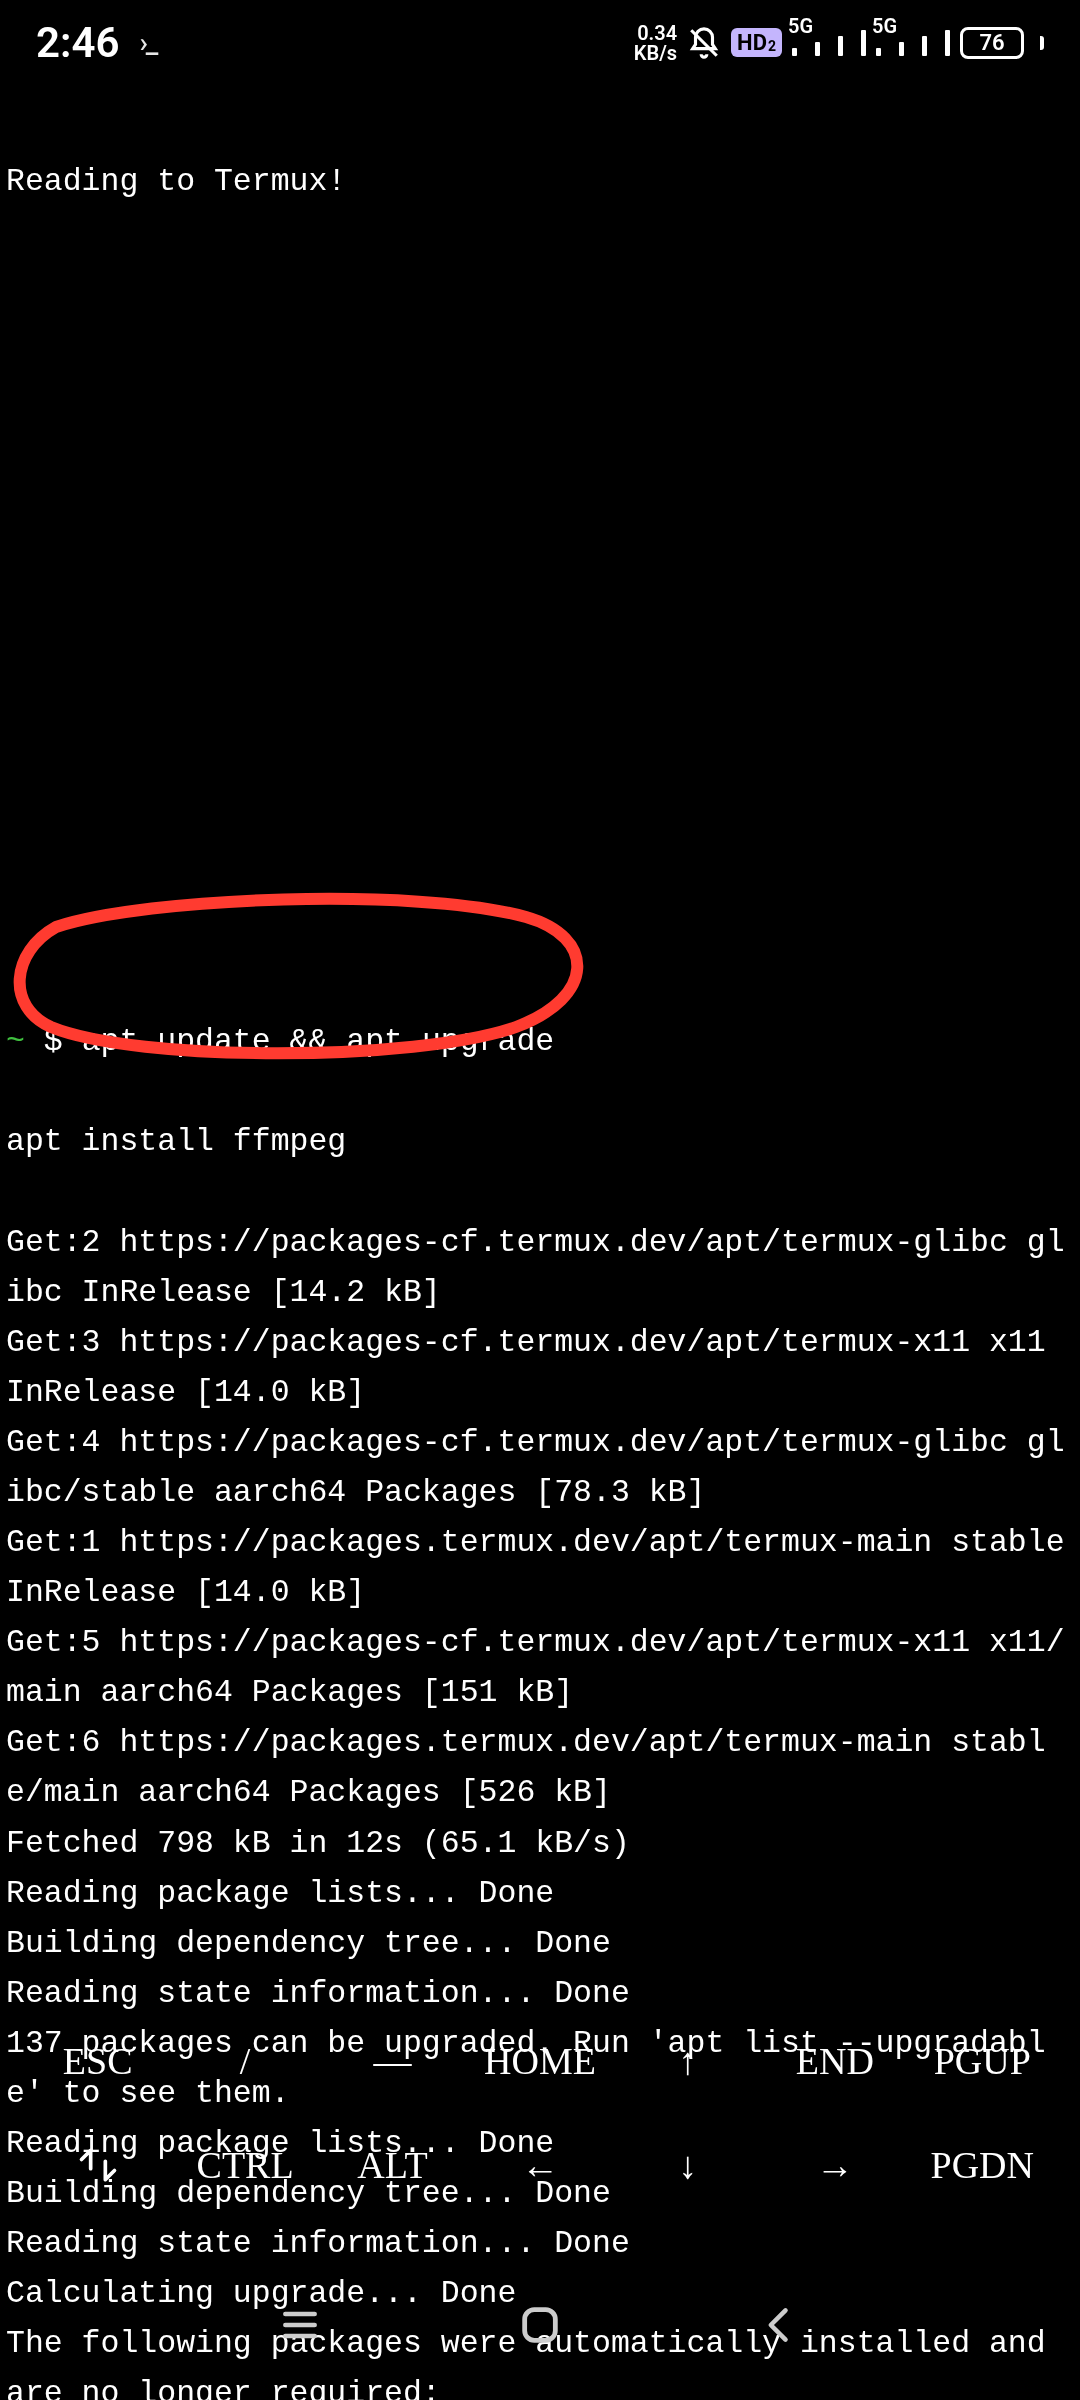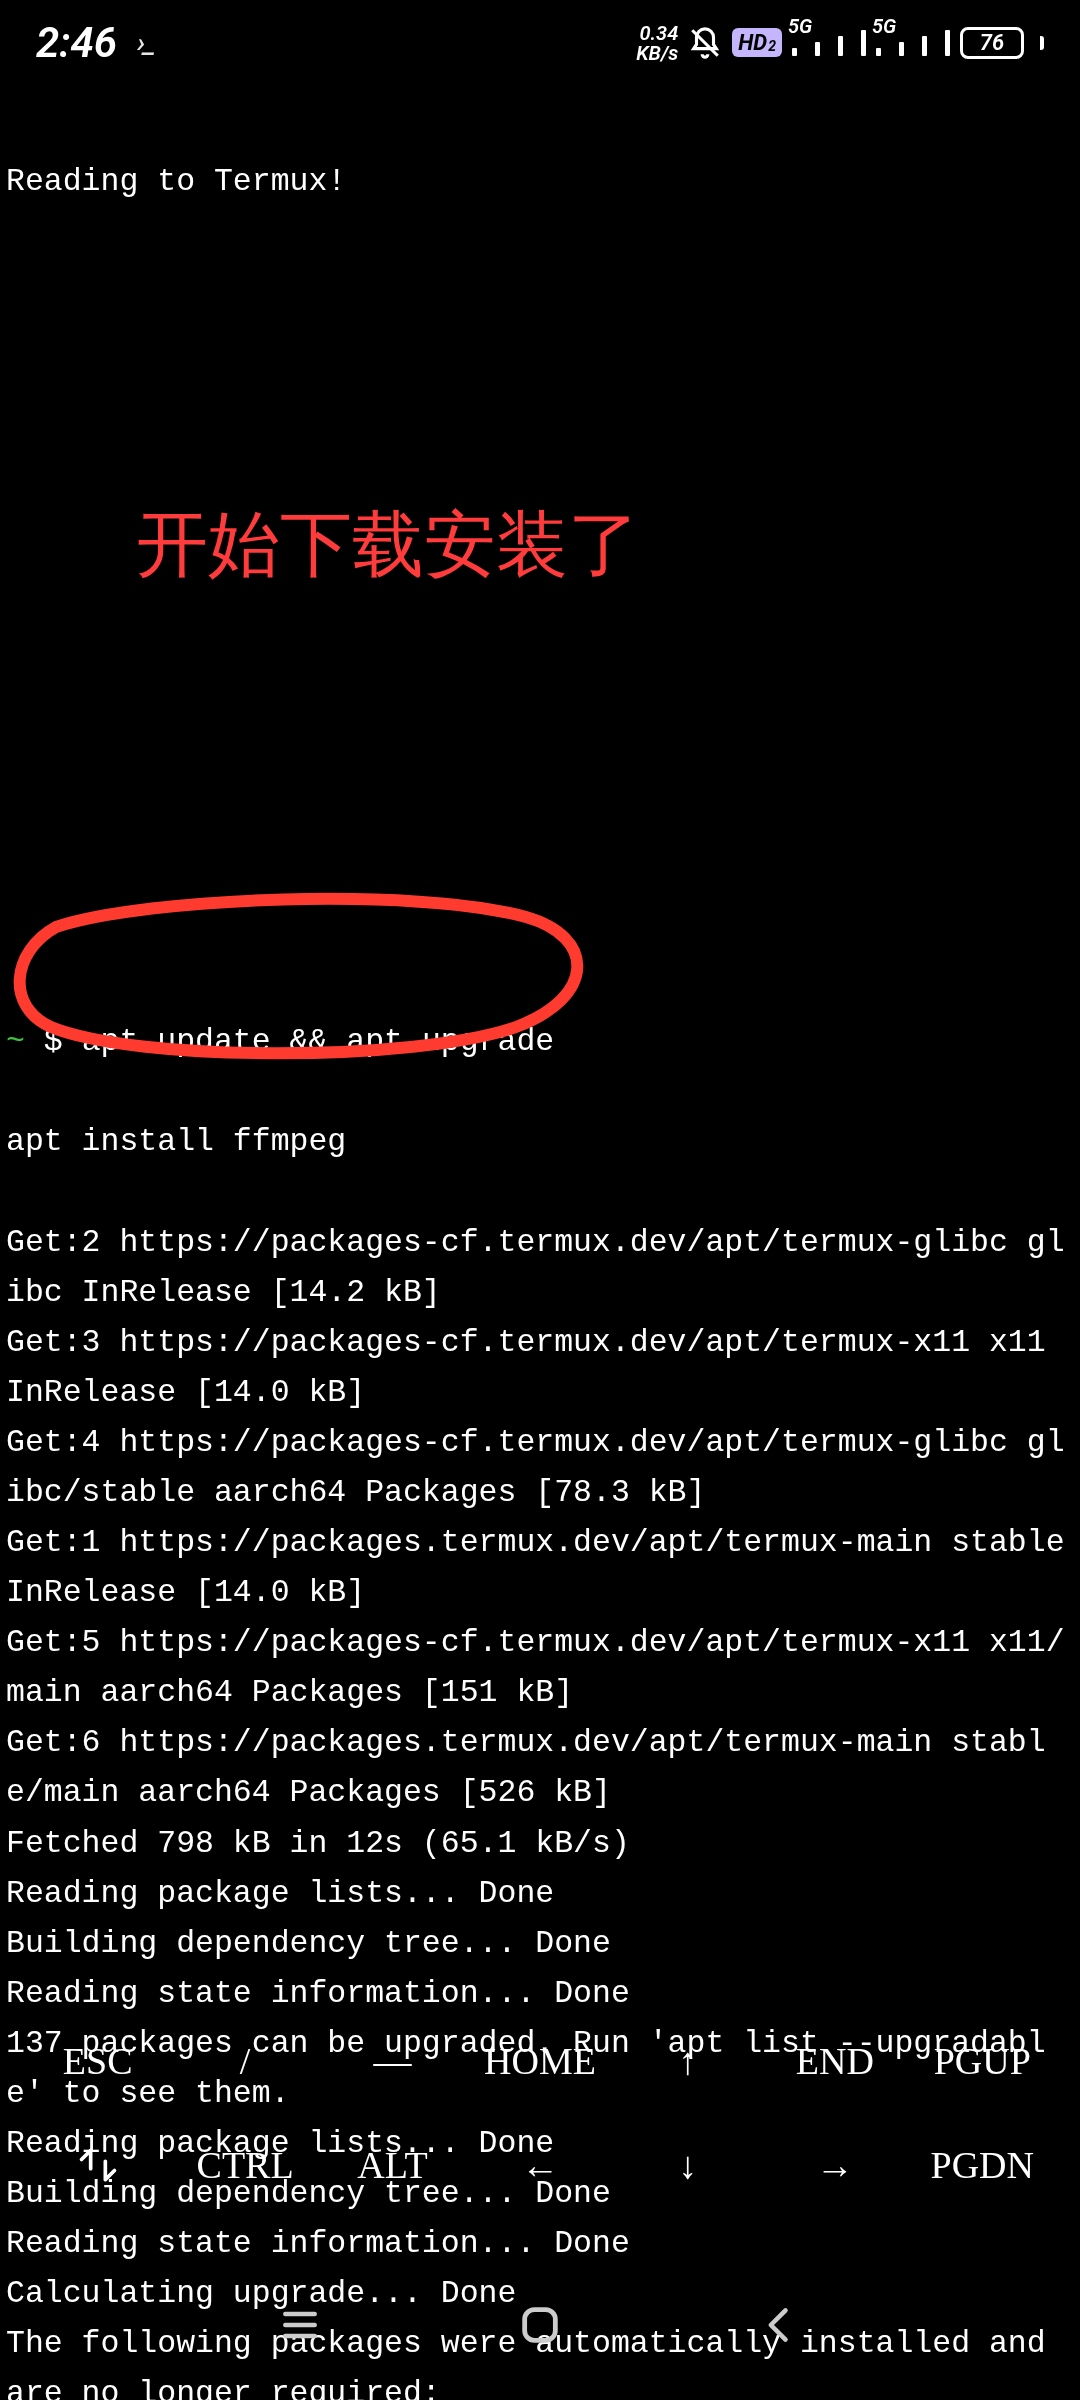--- a/index.html
+++ b/index.html
@@ -14,21 +14,20 @@
   
   .status-bar {
     display: flex;
     justify-content: space-between;
     align-items: center;
     padding: 18px 36px 10px 36px;
     font-family: -apple-system, "Segoe UI", Roboto, sans-serif;
     font-size: 40px;
     font-weight: 500;
     color: #fff;
-    font-style: italic;
   }
   .status-left { display: flex; align-items: center; gap: 20px; }
   .status-time { font-size: 42px; font-weight: 600; }
   .status-app-icon { font-size: 28px; opacity: 0.9; letter-spacing: -2px; }
   .status-right { display: flex; align-items: center; gap: 10px; font-size: 24px; }
   .kbs { display:flex; flex-direction:column; align-items:flex-end; line-height:1; font-size:20px; font-weight:600; }
   .dnd-icon { position:relative; width:34px; height:34px; display:flex; align-items:center; justify-content:center;}
   .hd-badge { background:#c4b5fd; color:#000; border-radius:6px; padding:2px 6px; font-size:22px; font-weight:700; display:flex; align-items:center; }
   .hd-sub { font-size:14px; margin-left:1px; position:relative; top:3px;}
   .sig { display:flex; align-items:flex-end; gap:18px; position:relative; }
@@ -137,21 +136,20 @@
         <span class="batt-txt">76</span>
       </div>
       <div class="batt-tip"></div>
     </div>
   </div>
 </div>
 
 <div class="terminal">
 <div class="welcome">Reading to Termux!</div>
 <div class="big-gap">
-  <div class="annotation">开始下载安装了</div>
   <svg class="circle-annot" width="620" height="200" viewBox="0 0 620 200">
     <path d="M 60 50 C 150 20, 420 10, 530 40 C 600 60, 600 120, 520 150 C 420 185, 140 185, 55 150 C 10 130, 15 75, 60 50 Z" fill="none" stroke="#ff3b30" stroke-width="12" stroke-linecap="round"></path>
   </svg>
 </div>
 <div><span class="prompt-tilde">~</span> <span class="prompt-dollar">$</span> <span>apt update &amp;&amp; apt upgrade</span></div>
 <div>apt install ffmpeg</div>
 <div>Get:2 https://packages-cf.termux.dev/apt/termux-glibc glibc InRelease [14.2 kB]
 Get:3 https://packages-cf.termux.dev/apt/termux-x11 x11 InRelease [14.0 kB]
 Get:4 https://packages-cf.termux.dev/apt/termux-glibc glibc/stable aarch64 Packages [78.3 kB]
 Get:1 https://packages.termux.dev/apt/termux-main stable InRelease [14.0 kB]

